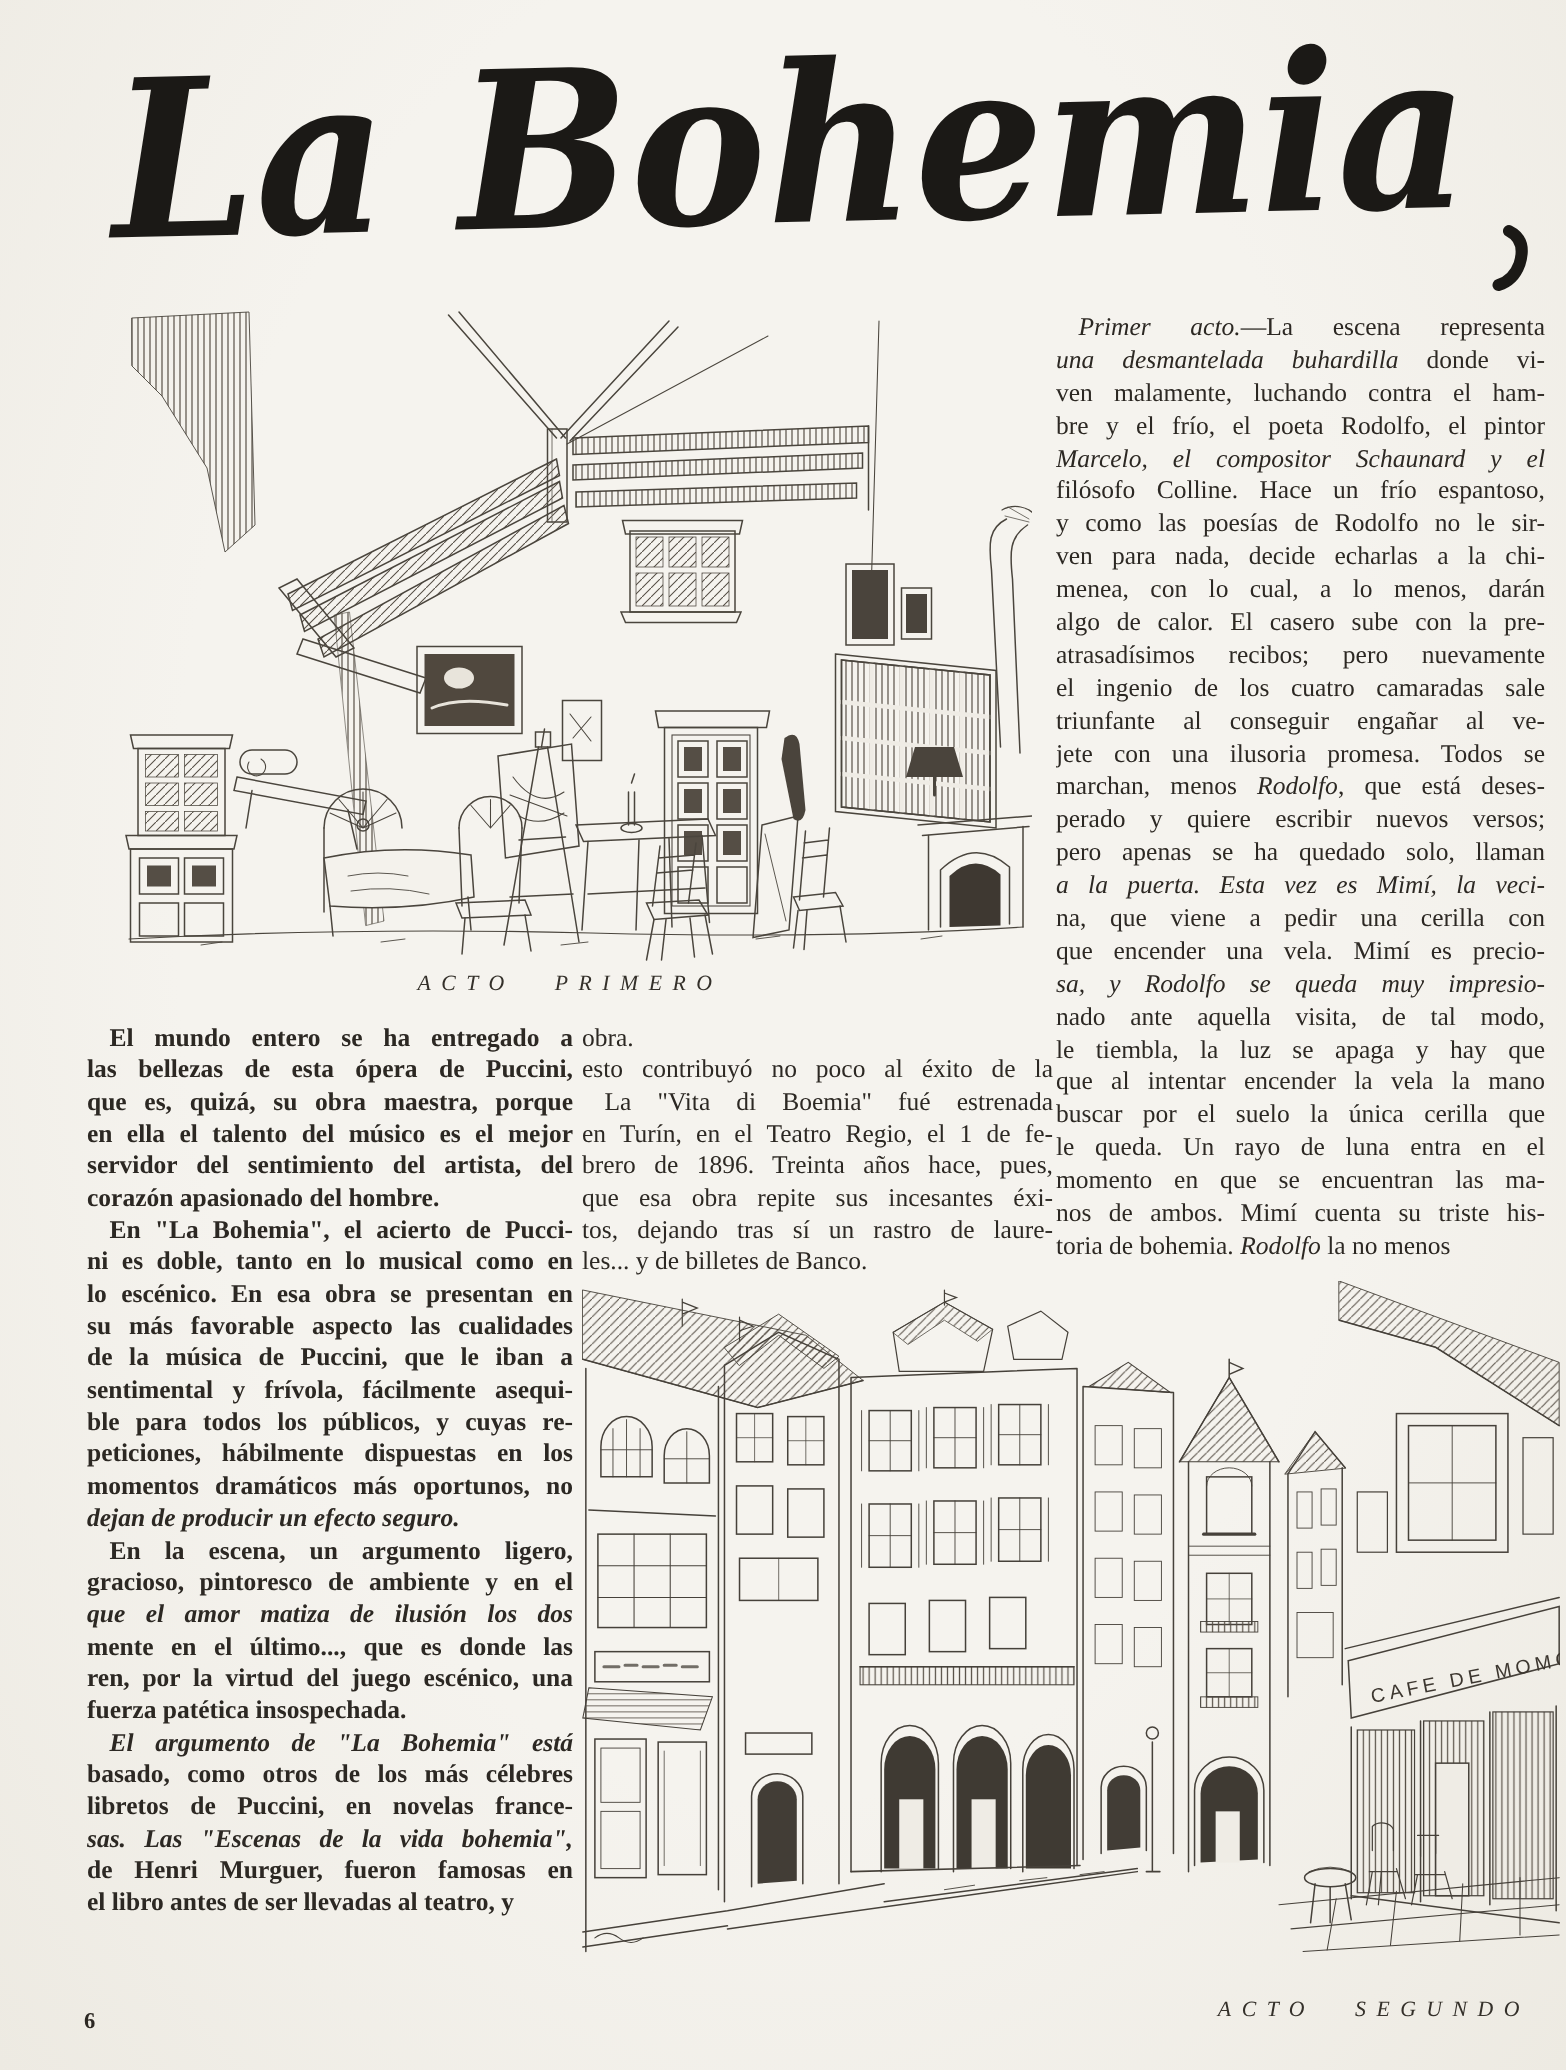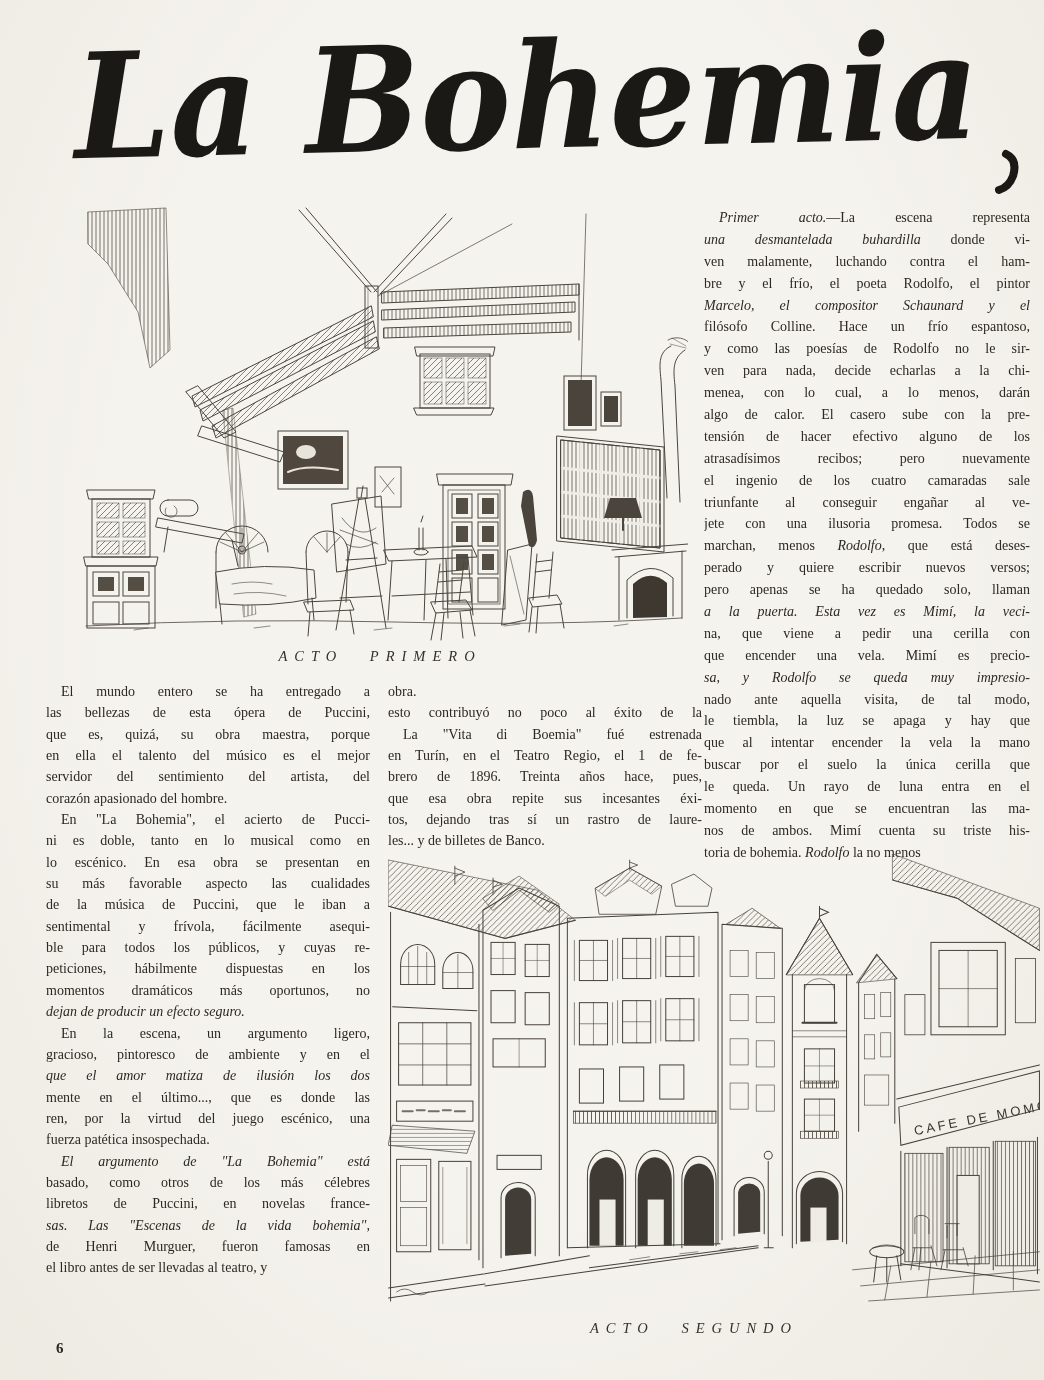--- a/index.html
+++ b/index.html
@@ -6,23 +6,23 @@
   .page{position:relative;width:1044px;height:1380px;margin:0 auto;overflow:hidden;
         background:radial-gradient(ellipse at 50% 42%, #f5f3ee 55%, #edeae2 100%);
         font-family:"Liberation Serif",serif;color:#2c2823;}
   .title-wrap{position:absolute;left:0;top:6px;width:1044px;height:200px;}
   figure{margin:0;padding:0;}
   .illus1{position:absolute;left:72px;top:200px;width:616px;}
   .illus2{position:absolute;left:388px;top:854px;width:652px;}
   .illus1 svg,.illus2 svg{display:block;}
   .cap{margin-top:6px;text-align:center;font-size:14.5px;letter-spacing:7px;
        word-spacing:16px;color:#34302a;font-style:italic;}
-  .cap2{margin-top:16px;transform:translateX(-20px);}
-  .col{position:absolute;font-size:14px;color:#2c2823;}
-  .col-left{left:46px;top:681px;width:324px;}
+  .cap2{margin-top:28px;transform:translateX(-20px);text-align:right;}
+  .col{position:absolute;font-size:17px;color:#2c2823;}
+  .col-left{left:58px;top:681px;width:324px;font-weight:bold;}
   .col-mid{left:388px;top:681px;width:314px;}
   .col-right{left:704px;top:207px;width:326px;}
   .col-left .tline,.col-mid .tline{line-height:21.35px;height:21.35px;}
   .col-right .tline{line-height:21.9px;height:21.9px;}
   .tline{text-align:justify;text-align-last:justify;overflow:hidden;}
   .tline.end{text-align-last:left;}
   .tline.ind{text-indent:15px;}
   .it{font-style:italic;}
   .pagenum{position:absolute;left:56px;top:1340px;font-size:15px;font-weight:bold;color:#2c2823;}
 </style>
@@ -246,21 +246,20 @@
       <div class="tline ind"><span class="it">Primer acto.</span><span>—La escena representa</span></div>
       <div class="tline"><span class="it">una desmantelada buhardilla</span><span> donde vi-</span></div>
       <div class="tline"><span>ven malamente, luchando contra el ham-</span></div>
       <div class="tline"><span>bre y el frío, el poeta Rodolfo, el pintor</span></div>
       <div class="tline"><span class="it">Marcelo, el compositor Schaunard y el</span></div>
       <div class="tline"><span>filósofo Colline. Hace un frío espantoso,</span></div>
       <div class="tline"><span>y como las poesías de Rodolfo no le sir-</span></div>
       <div class="tline"><span>ven para nada, decide echarlas a la chi-</span></div>
       <div class="tline"><span>menea, con lo cual, a lo menos, darán</span></div>
       <div class="tline"><span>algo de calor. El casero sube con la pre-</span></div>
-      <div class="tline"><span>tensión de hacer efectivo alguno de los</span></div>
       <div class="tline"><span>atrasadísimos recibos; pero nuevamente</span></div>
       <div class="tline"><span>el ingenio de los cuatro camaradas sale</span></div>
       <div class="tline"><span>triunfante al conseguir engañar al ve-</span></div>
       <div class="tline"><span>jete con una ilusoria promesa. Todos se</span></div>
       <div class="tline"><span>marchan, menos </span><span class="it">Rodolfo</span><span>, que está deses-</span></div>
       <div class="tline"><span>perado y quiere escribir nuevos versos;</span></div>
       <div class="tline"><span>pero apenas se ha quedado solo, llaman</span></div>
       <div class="tline"><span class="it">a la puerta. Esta vez es Mimí, la veci-</span></div>
       <div class="tline"><span>na, que viene a pedir una cerilla con</span></div>
       <div class="tline"><span>que encender una vela. Mimí es precio-</span></div>

